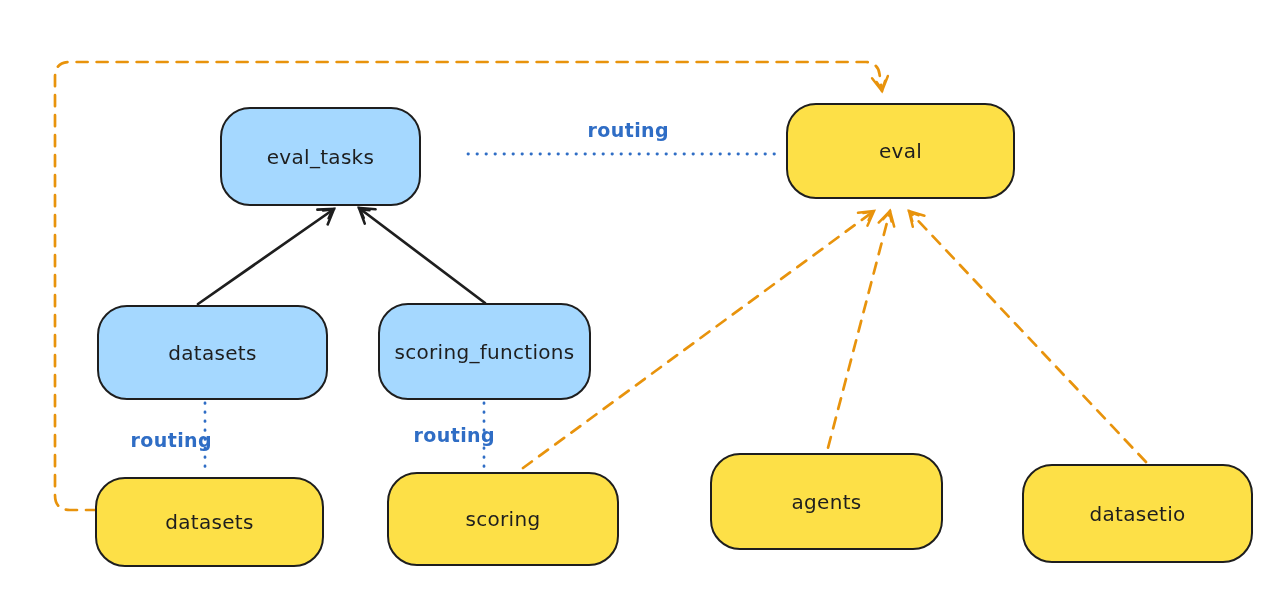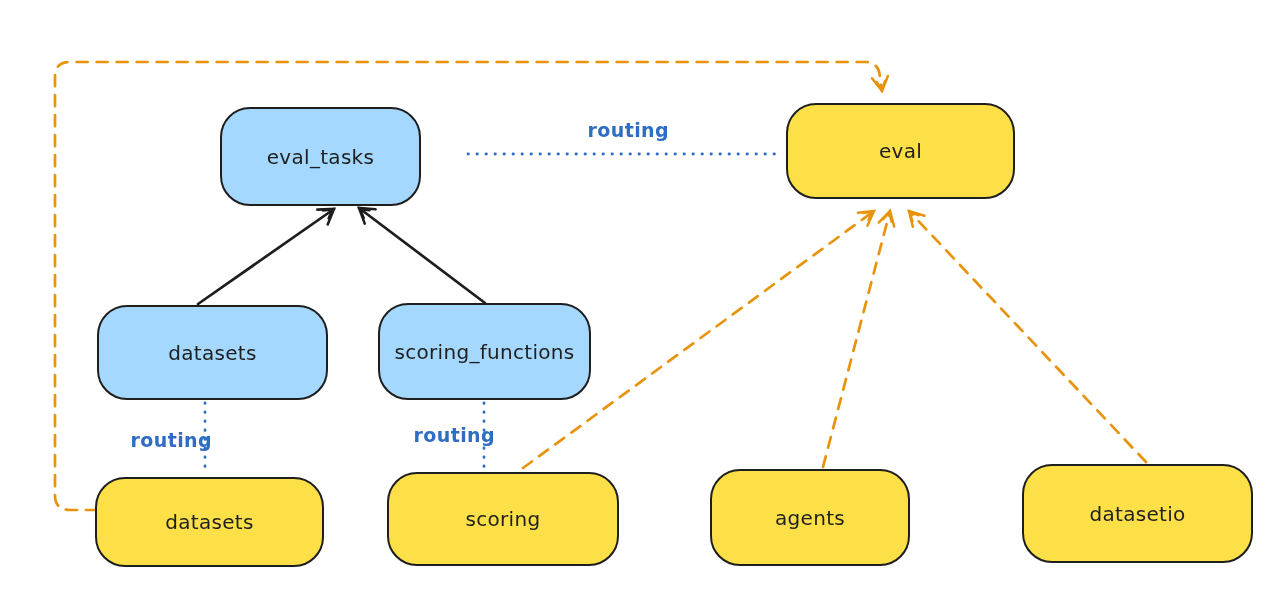--- a/index.html
+++ b/index.html
@@ -88,21 +88,21 @@
   </div>
 
   <div class="node provider" style="left:95px; top:477px; width:229px; height:90px;">
     <span>datasets</span>
   </div>
 
   <div class="node provider" style="left:387px; top:472px; width:232px; height:94px;">
     <span>scoring</span>
   </div>
 
-  <div class="node provider" style="left:710px; top:469px; width:200px; height:97px;">
+  <div class="node provider" style="left:710px; top:453px; width:233px; height:97px;">
     <span>agents</span>
   </div>
 
   <div class="node provider" style="left:1022px; top:464px; width:231px; height:99px;">
     <span>datasetio</span>
   </div>
 
   <div class="edge-label" style="left:559px; top:119px;">routing</div>
   <div class="edge-label" style="left:102px; top:429px;">routing</div>
   <div class="edge-label" style="left:385px; top:424px;">routing</div>

